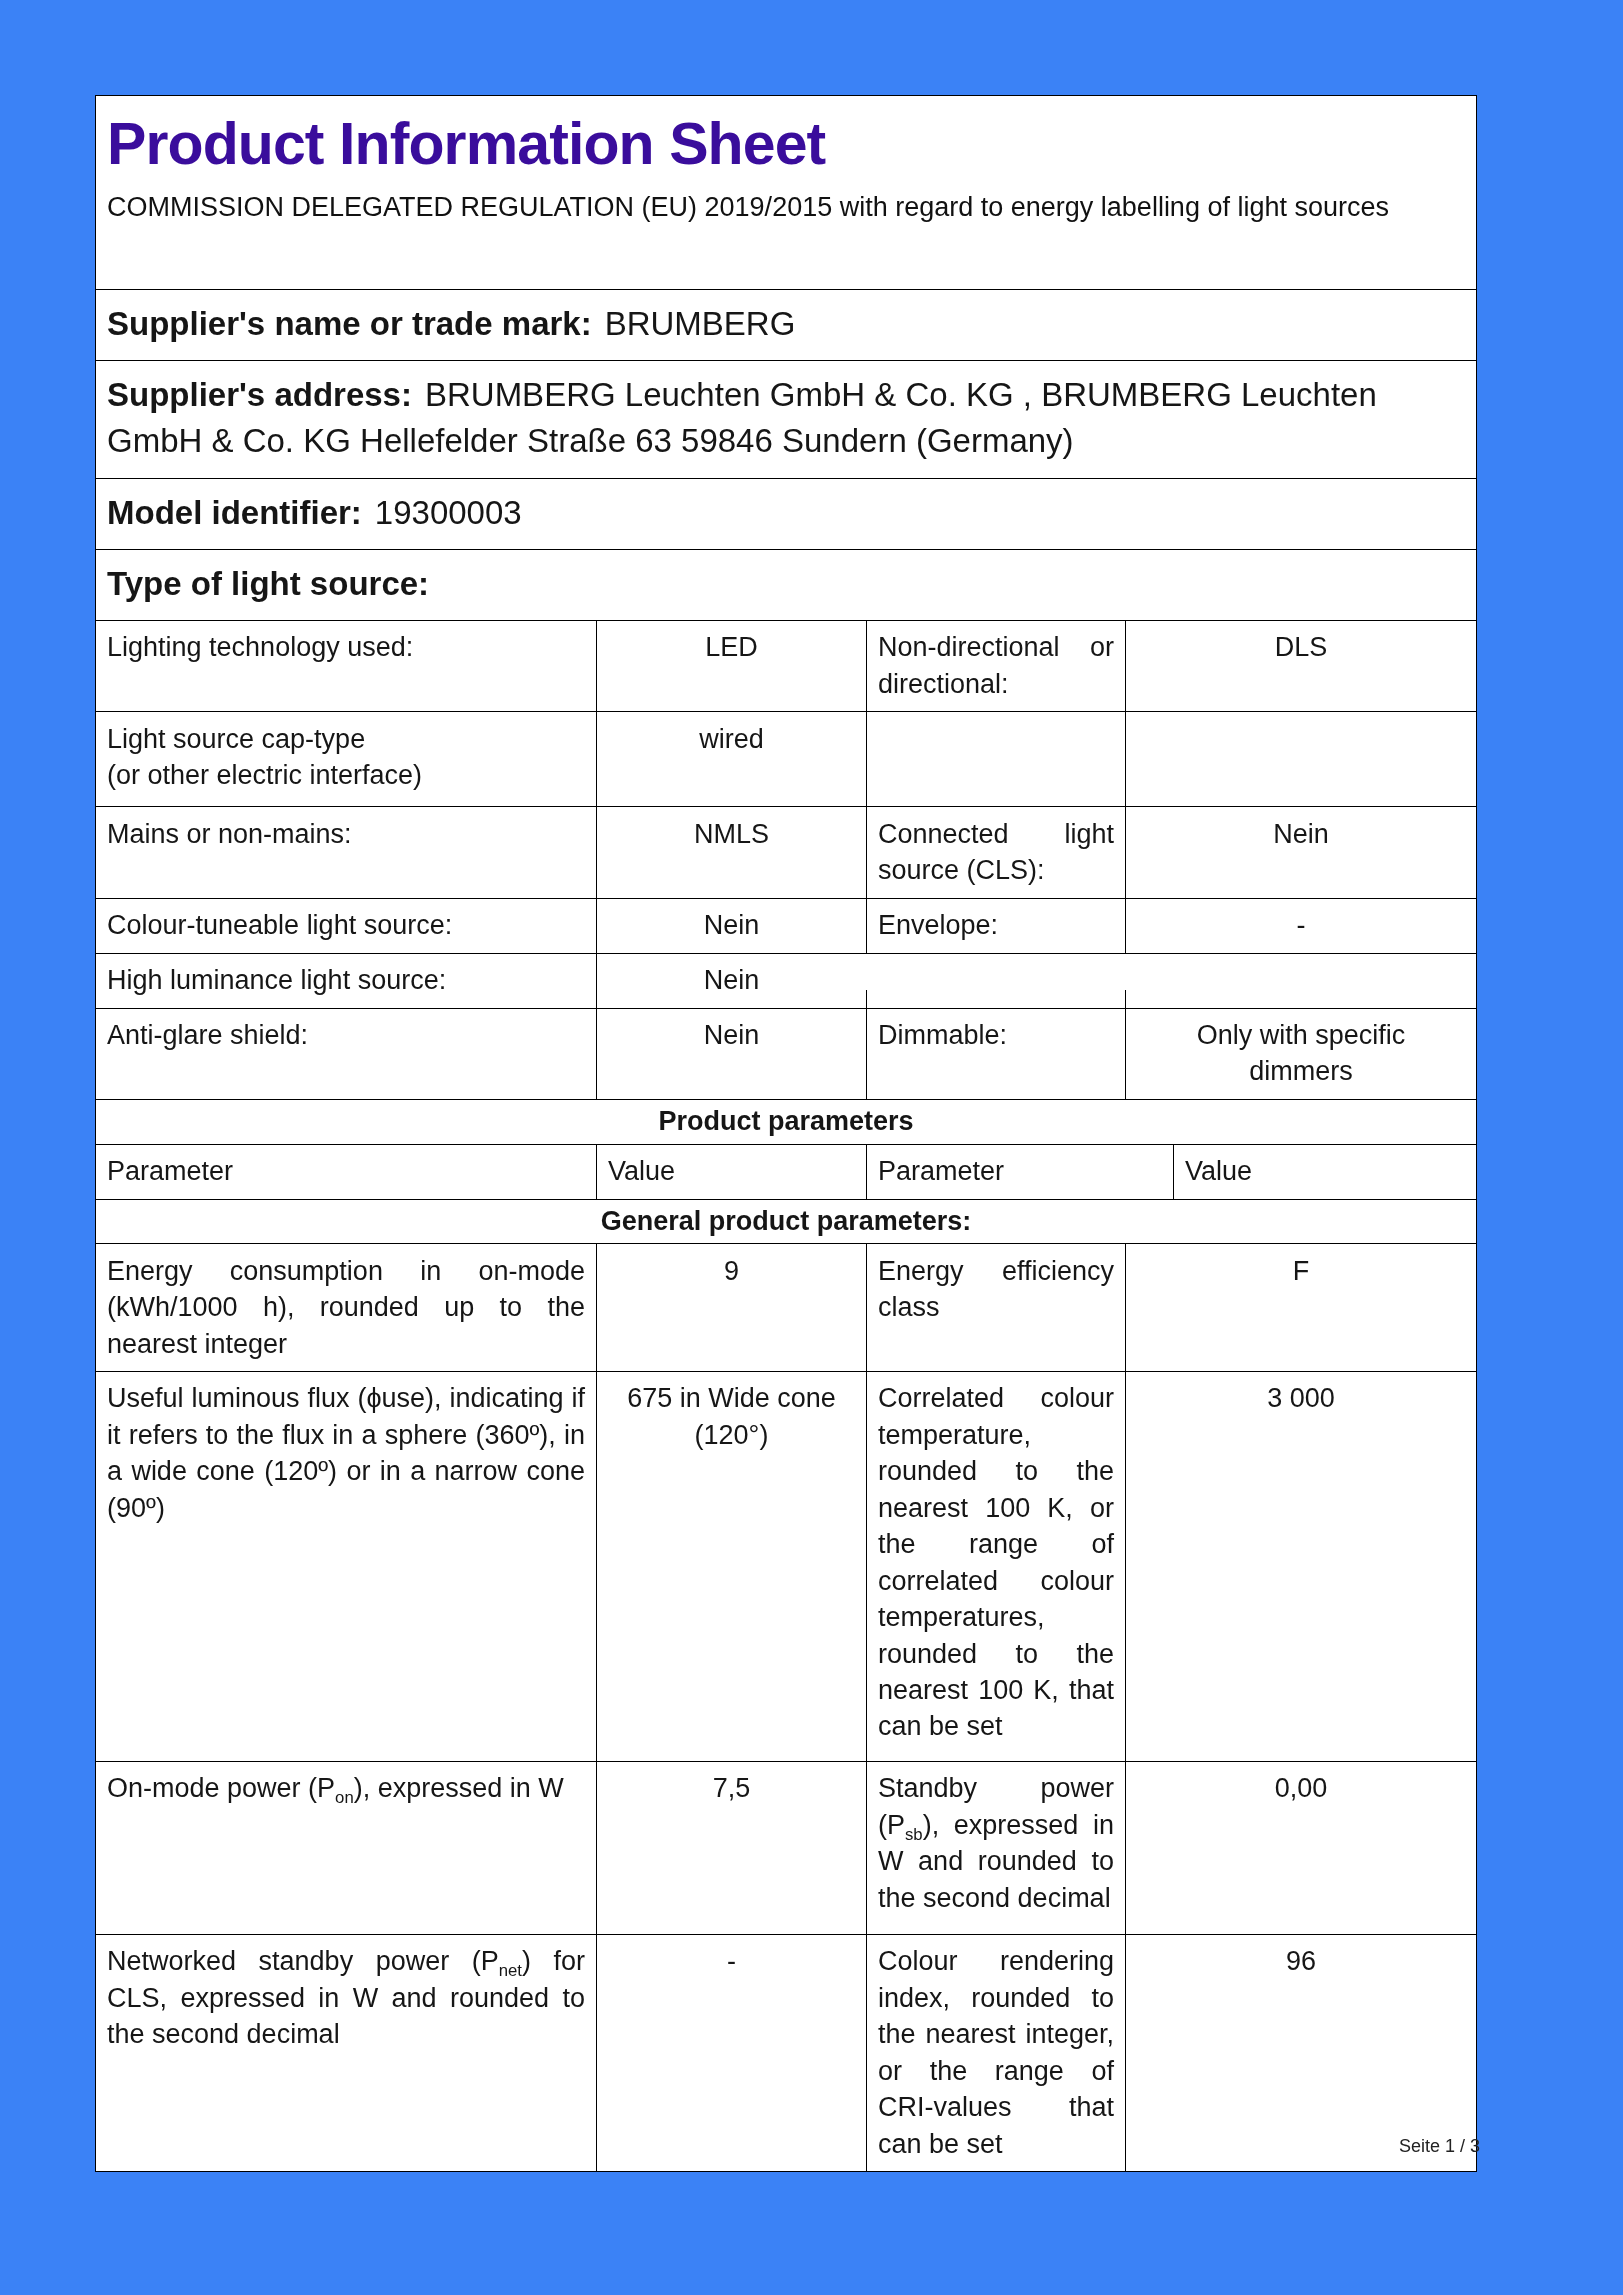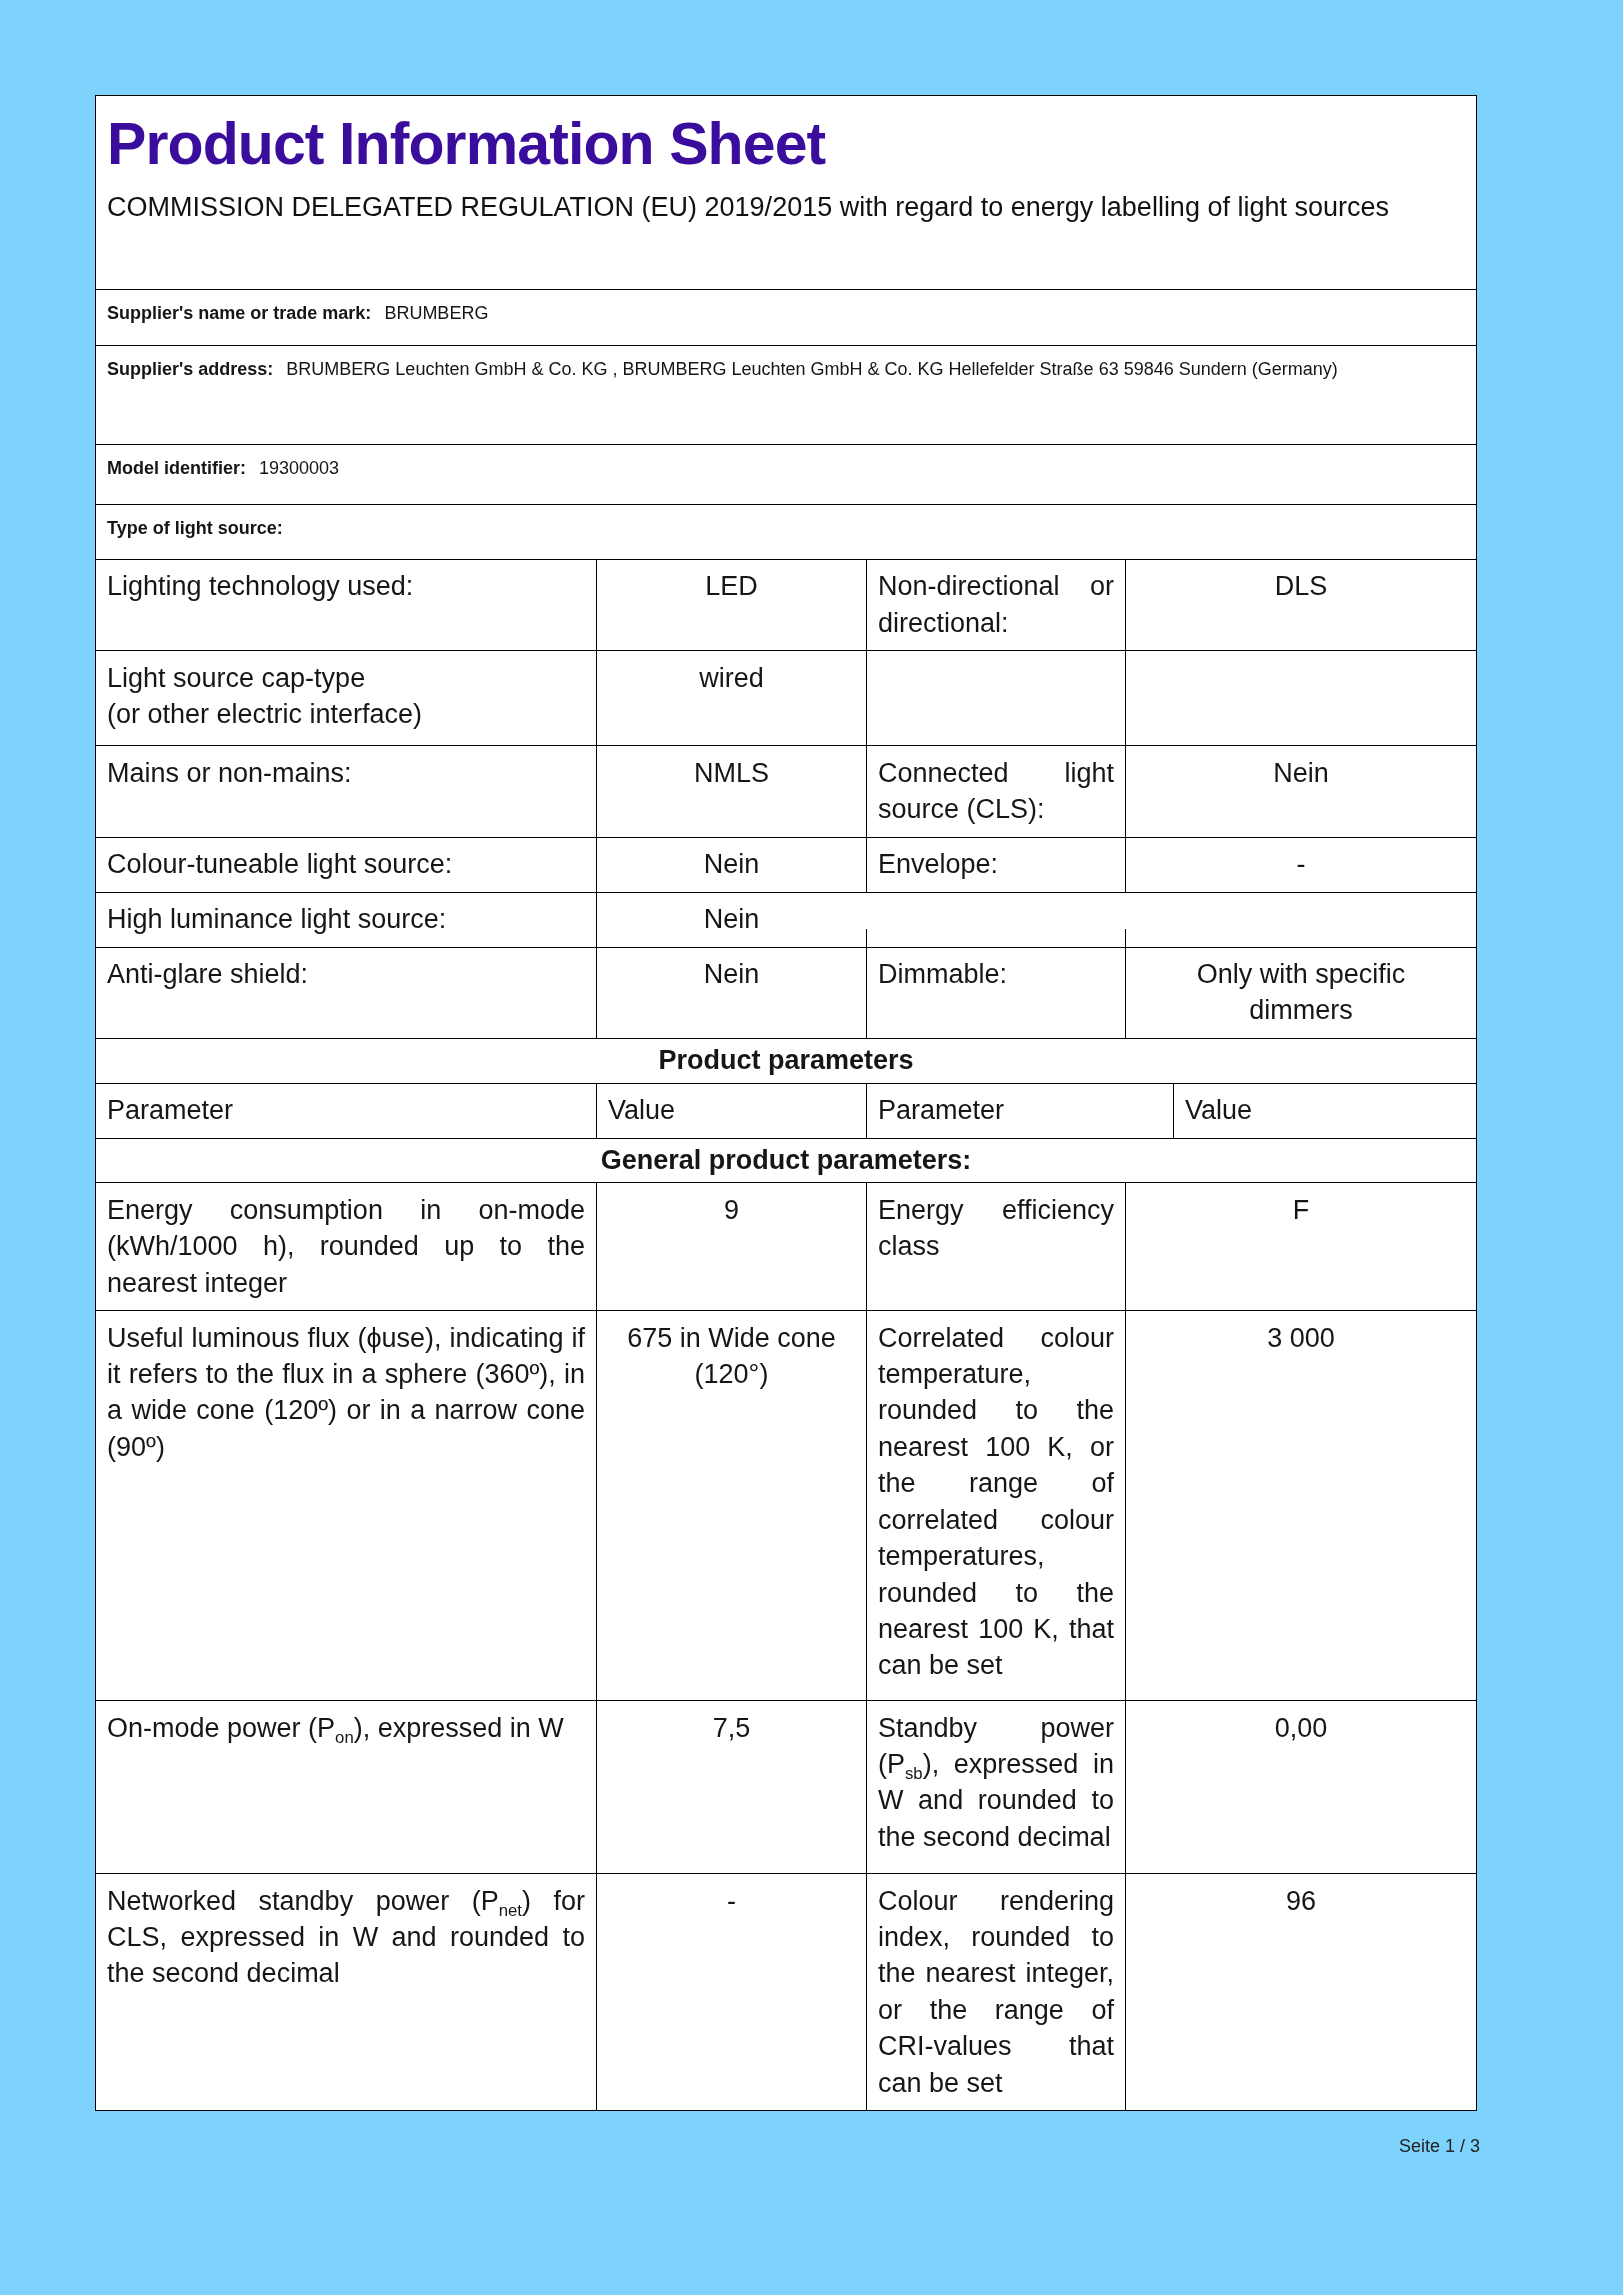--- a/index.html
+++ b/index.html
@@ -1,19 +1,19 @@
 <!DOCTYPE html>
 <html style="font-size:14.7px"><head>
 <meta charset="utf-8">
 <style>
   html,body{margin:0;padding:0;background:#ffffff;}
   .canvas{
     position:relative;
     width:1624px;height:2296px;
-    background:#7dd3fc;
+    background:#3b82f6;
     font-family:"Liberation Sans", sans-serif;
     color:#161616;
     overflow:hidden;
   }
   .sheet{
     position:absolute;left:95px;top:95px;width:1380px;
     border:1.8px solid #000;
     background:#fff;
   }
   .row{border-top:1.8px solid #000;box-sizing:border-box;}
@@ -23,21 +23,21 @@
   .r-title{min-height:193px;padding:16.5px 13px 9.2px 11px;}
   .doc-title{
     font-size:59px;font-weight:bold;color:#3A0D9C;
     line-height:1.08;margin:0 0 13px 0;letter-spacing:-0.9px;
   }
   .doc-subtitle{
     font-size:27px;line-height:1.4;margin:0;max-width:1333px;color:#111;
   }
 
   
-  .kv{font-size:18px;line-height:1.4;padding:11px 11px 13px 11px;}
+  .kv{font-size:33px;line-height:1.4;padding:11px 11px 13px 11px;}
   .r-name{min-height:56px;}
   .r-addr{min-height:99px;}
   .r-model{min-height:60px;}
   .r-type{min-height:55px;}
   .lbl{font-weight:bold;}
   .kvval{margin-left:13px;}
 
   
   .trow{display:flex;align-items:stretch;font-size:27px;line-height:1.35;}
   .c{box-sizing:border-box;padding:8.3px 11px 9.2px 11px;}

